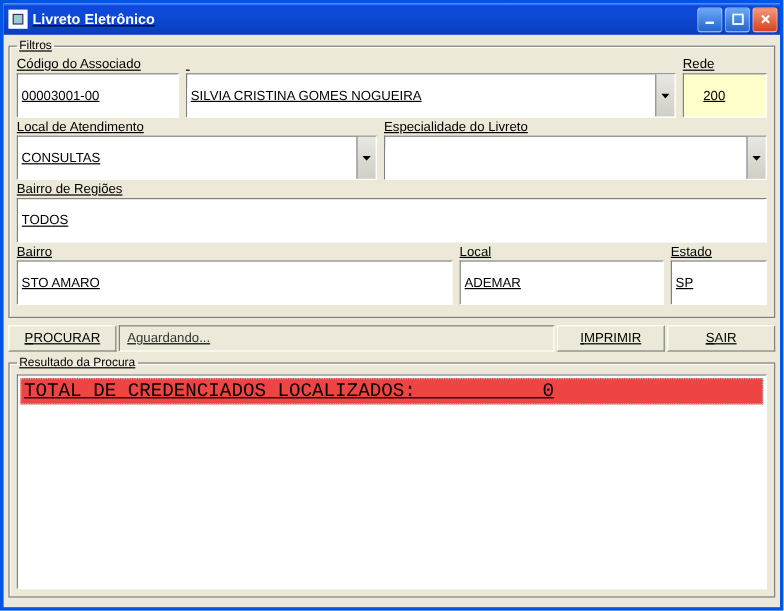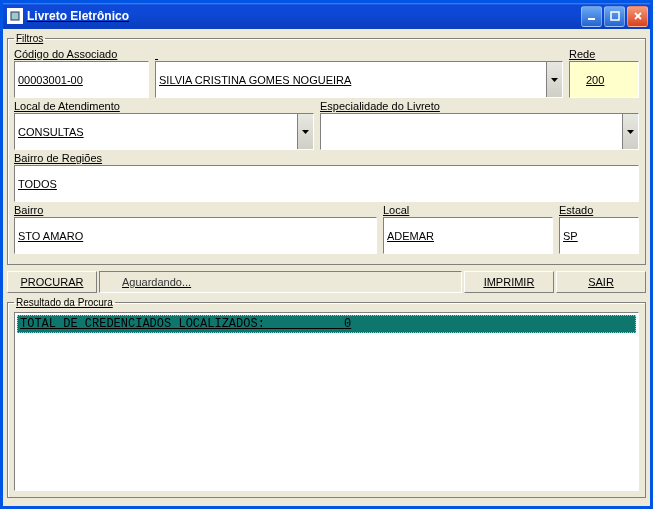--- a/index.html
+++ b/index.html
@@ -128,44 +128,44 @@
     cursor:pointer;
     font: 11px Tahoma, Arial, sans-serif;
     display:flex;align-items:center;justify-content:center;
   }
   .status-box {
     flex:1;
     height:22px;
     border:1px solid;
     border-color:#808080 #fff #fff #808080;
     background:#ece9d8;
-    padding:3px 22px;
+    padding:3px 6px;
     font-size:11px;
     color:#333;
     display:flex;align-items:center;
   }
 
   fieldset.results {
     flex:1;
     display:flex;
     flex-direction:row;
   }
   .results-area {
     flex:1;
     border:1px solid;
     border-color:#808080 #fff #fff #808080;
     background:#fff;
     padding:2px;
     overflow:auto;
   }
   .results-line {
     font-family: "Courier New", monospace;
-    font-size:12px;
+    font-size:16px;
     white-space:pre;
-    background:#0f766e;
+    background:#ef4444;
     border:1px dotted #bbb;
     padding:1px 2px;
   }
   .underline-key { text-decoration: underline; }
 </style>
 </head>
 <body>
 
 <div class="window">
 

